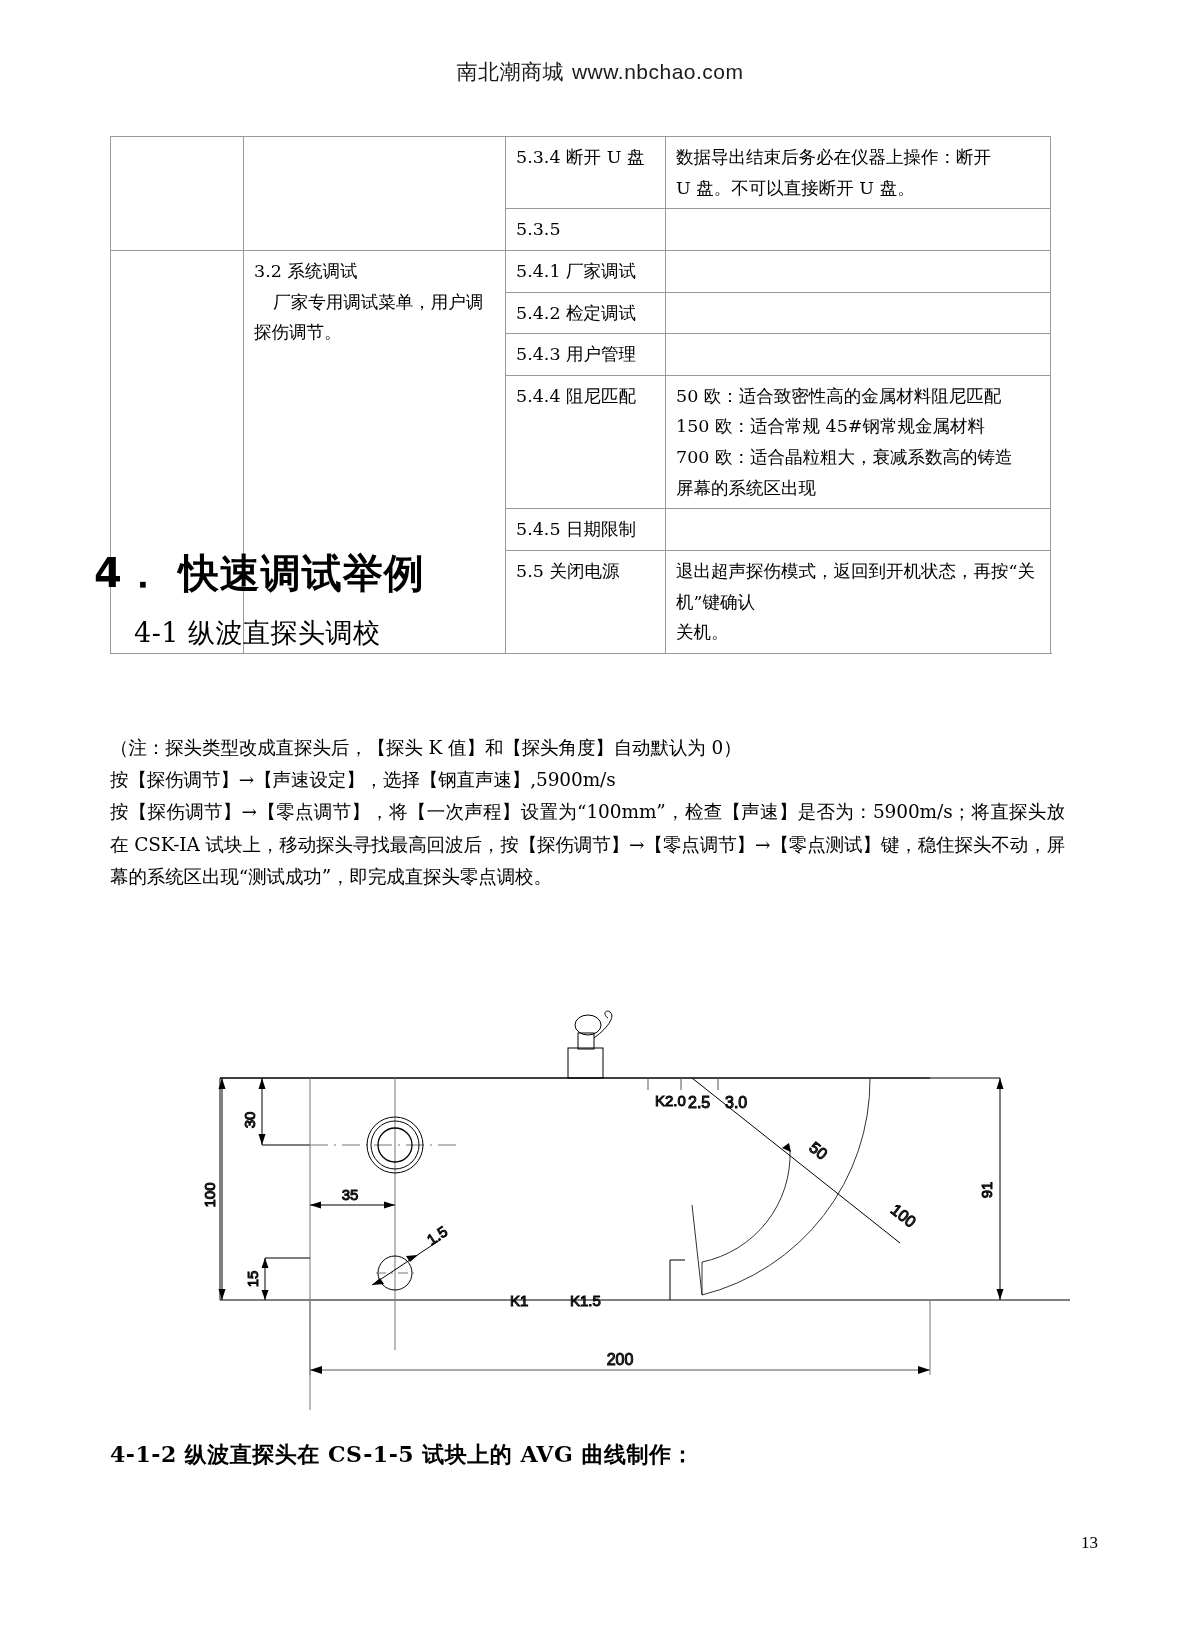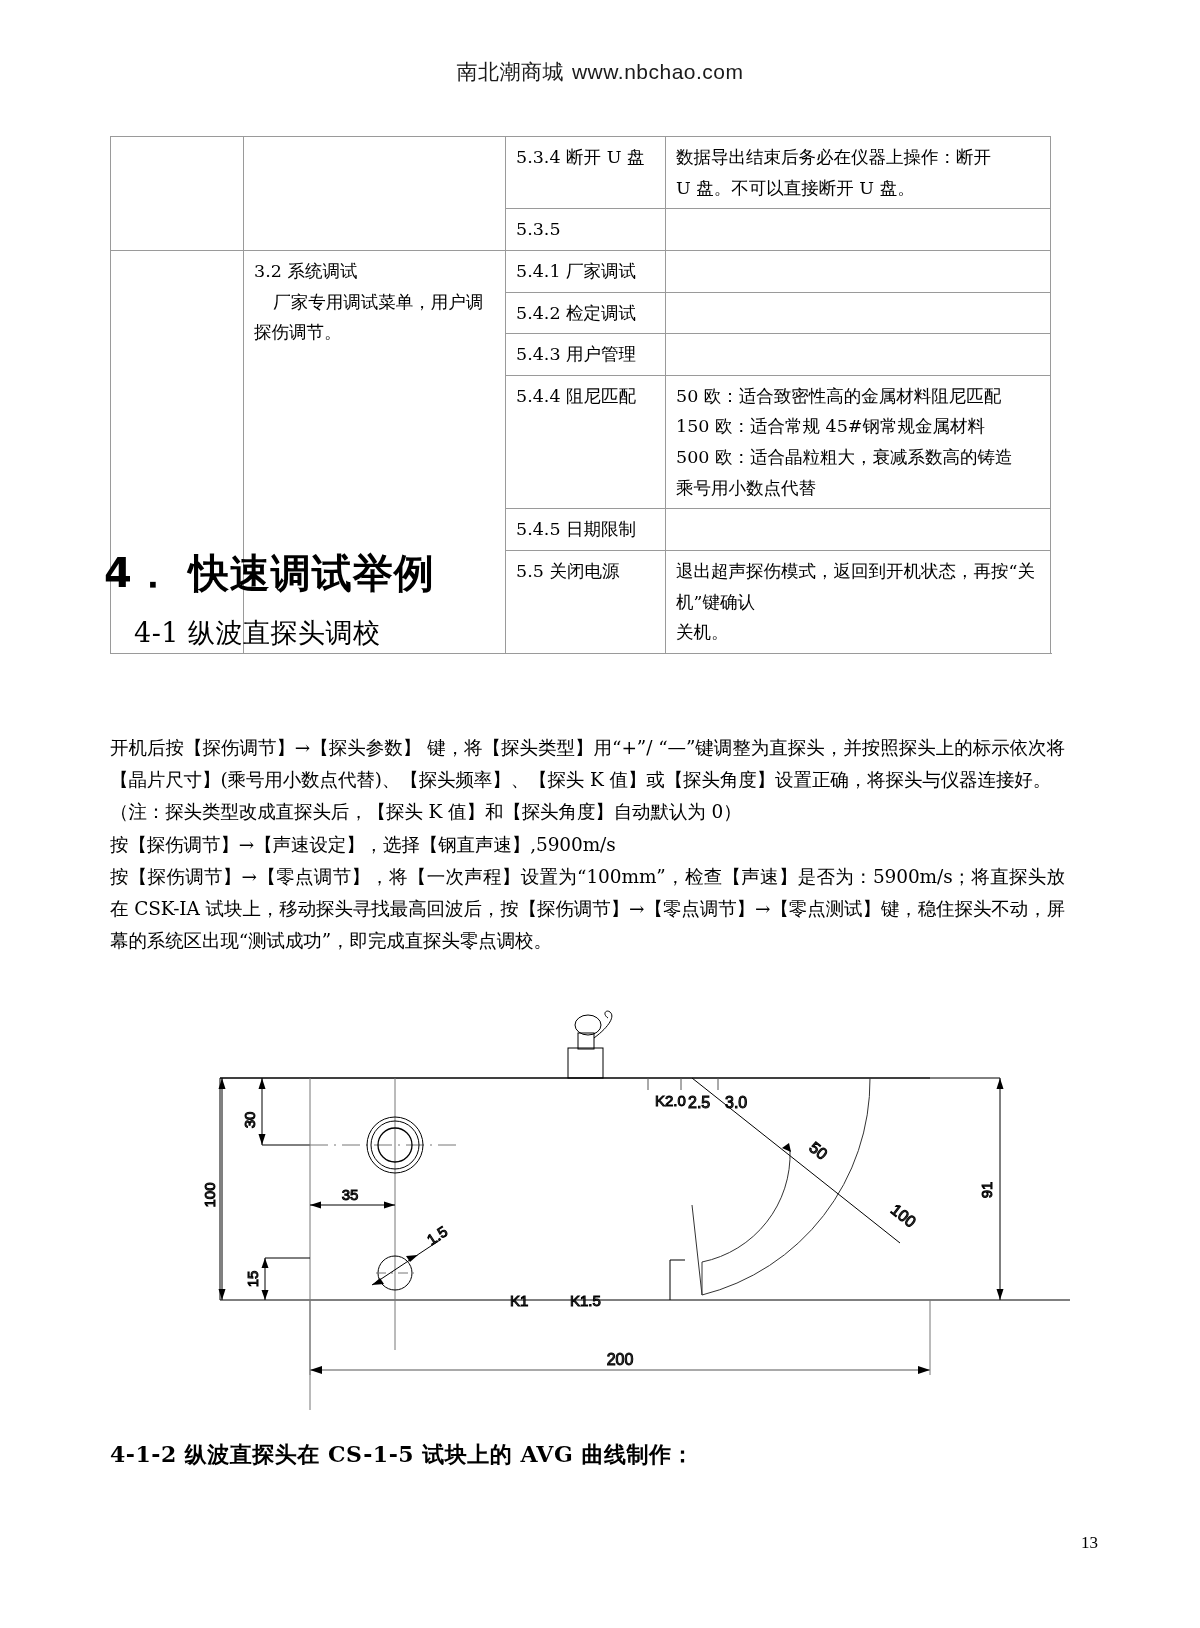--- a/index.html
+++ b/index.html
@@ -60,21 +60,21 @@
   .col-a { width: 133px; }
   .col-b { width: 262px; }
   .col-c { width: 160px; }
   .col-d { width: 385px; }
   .cell-indent { text-indent: 1.1em; display:block; }
 
   
   h1.chapter {
     position: absolute;
     top: 546px;
-    left: 104px;
+    left: 94px;
     margin: 0;
     font-size: 40px;
     font-weight: bold;
     font-family: "DejaVu Sans", "Liberation Sans", sans-serif;
     letter-spacing: 1px;
   }
   h2.sec {
     position: absolute;
     top: 615px;
     left: 110px;
@@ -192,22 +192,22 @@
       <tr>
         <td>5.4.3 用户管理</td>
         <td></td>
       </tr>
 
       <tr>
         <td>5.4.4  阻尼匹配</td>
         <td>
           <span>50 欧：适合致密性高的金属材料阻尼匹配</span><br>
           <span>150 欧：适合常规 45#钢常规金属材料</span><br>
-          <span>500 欧：适合晶粒粗大，衰减系数高的铸造</span><br>
-          <span>乘号用小数点代替</span>
+          <span>700 欧：适合晶粒粗大，衰减系数高的铸造</span><br>
+          <span>屏幕的系统区出现</span>
         </td>
       </tr>
 
       <tr>
         <td>5.4.5  日期限制</td>
         <td></td>
       </tr>
 
       <tr>
         <td>5.5  关闭电源</td>
@@ -216,21 +216,20 @@
           <span>关机。</span>
         </td>
       </tr>
     </tbody>
   </table>
 
   <h1 class="chapter">4． 快速调试举例</h1>
   <h2 class="sec">4-1 纵波直探头调校</h2>
 
   <div class="body-text">
-    <p>开机后按【探伤调节】→【探头参数】 键，将【探头类型】用“+”/ “—”键调整为直探头，并按照探头上的标示依次将【晶片尺寸】(乘号用小数点代替)、【探头频率】、【探头 K 值】或【探头角度】设置正确，将探头与仪器连接好。</p>
     <p>（注：探头类型改成直探头后，【探头 K 值】和【探头角度】自动默认为 0）</p>
     <p>按【探伤调节】→【声速设定】，选择【钢直声速】,5900m/s</p>
     <p>按【探伤调节】→【零点调节】，将【一次声程】设置为“100mm”，检查【声速】是否为：5900m/s；将直探头放在 CSK-IA 试块上，移动探头寻找最高回波后，按【探伤调节】→【零点调节】→【零点测试】键，稳住探头不动，屏幕的系统区出现“测试成功”，即完成直探头零点调校。</p>
   </div>
 
   <div class="drawing">
     <svg width="960" height="420" viewBox="0 0 960 420" xmlns="http://www.w3.org/2000/svg">
       <g stroke="#000000" fill="none" stroke-width="1" shape-rendering="geometricPrecision">
 
         <line x1="110" y1="88" x2="570" y2="88"></line>

